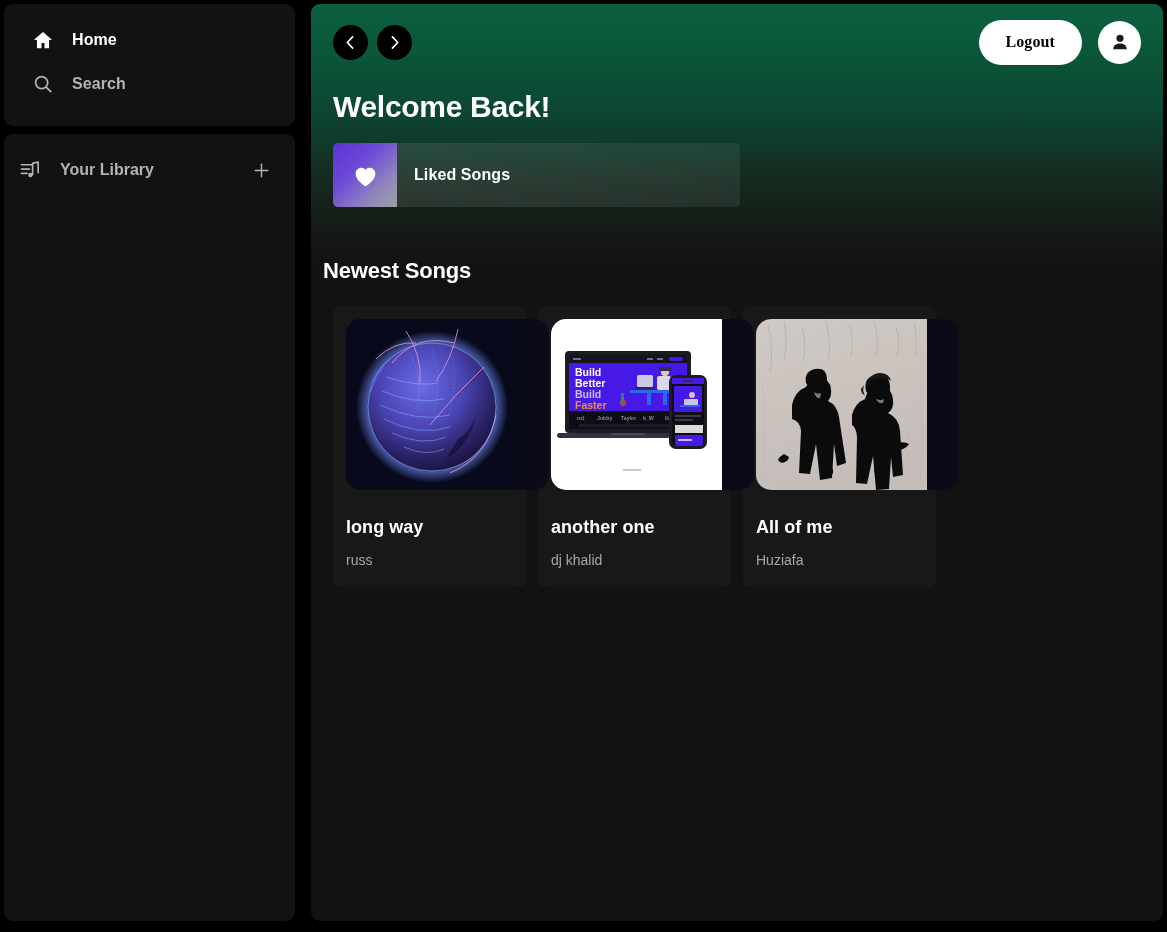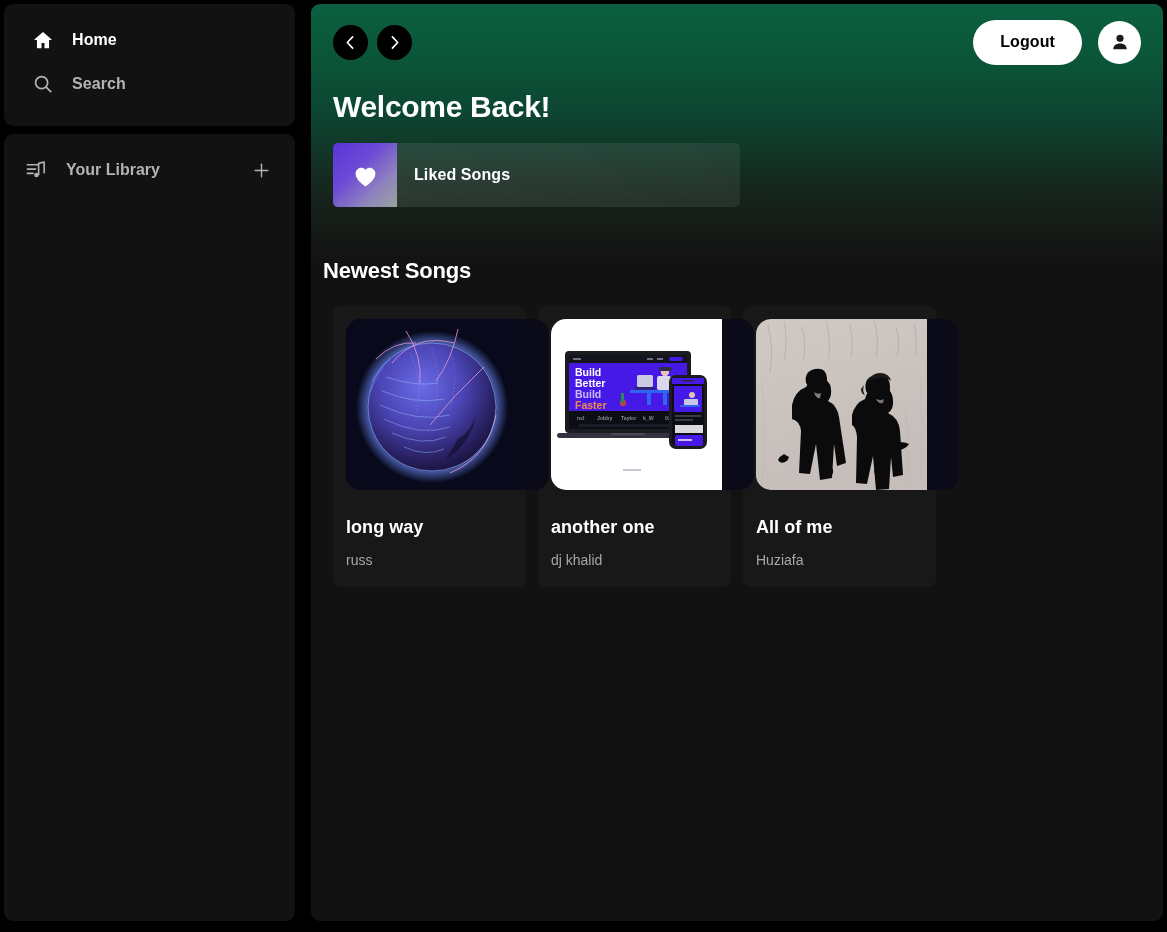--- a/index.html
+++ b/index.html
@@ -65,21 +65,21 @@
     padding: 16px 0 0 0;
     display: flex;
     flex-direction: column;
     min-height: 0;
   }
 
   .library-head {
     display: flex;
     align-items: center;
     height: 40px;
-    padding: 0 20px 0 20px;
+    padding: 0 20px 0 14px;
     color: #b3b3b3;
     font-size: 16px;
     font-weight: 700;
     cursor: pointer;
   }
   .library-head .nav-ico { width: 25px; height: 25px; flex: 0 0 25px; display:flex; align-items:center; justify-content:center; }
   .library-head .lib-label { margin-left: 17px; }
   .library-head .spacer { flex: 1 1 auto; }
   .add-btn {
     width: 28px; height: 28px;
@@ -137,21 +137,21 @@
 
   .topbar-spacer { flex: 1 1 auto; }
 
   .logout-btn {
     background: #ffffff;
     color: #000000;
     border: none;
     border-radius: 23px;
     height: 45px;
     padding: 0 27px;
-    font-family: Liberation Sans, sans-serif;
+    font-family: Liberation Serif, serif;
     font-size: 16px;
     font-weight: 700;
     cursor: pointer;
     letter-spacing: 0.1px;
   }
 
   .avatar-btn {
     width: 43px; height: 43px;
     border-radius: 50%;
     background: #ffffff;

